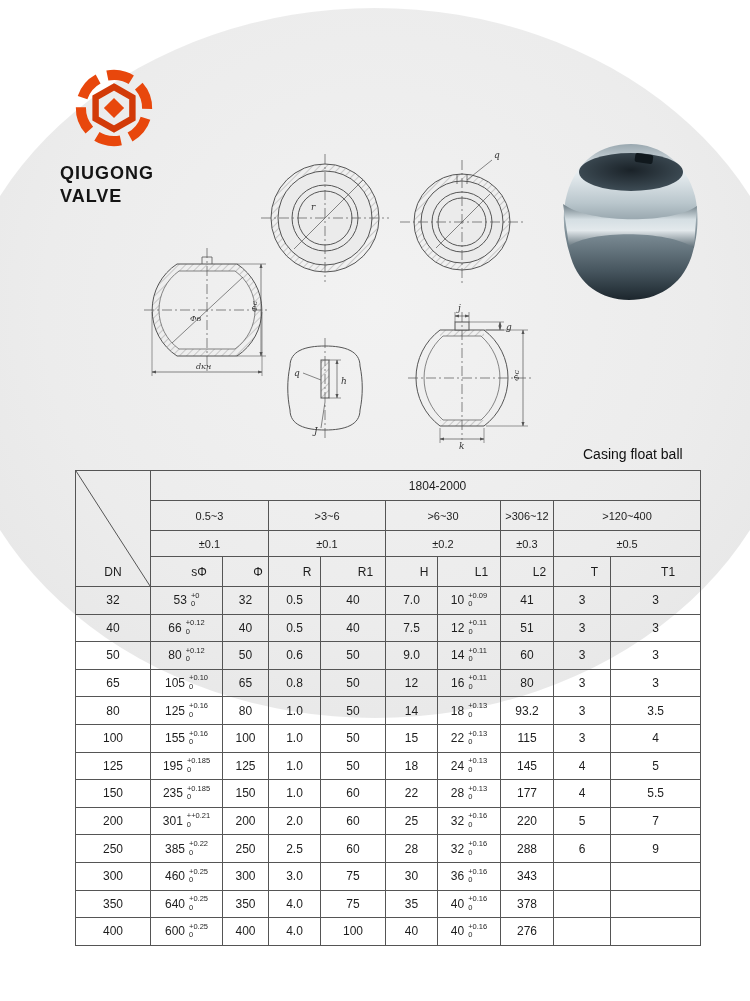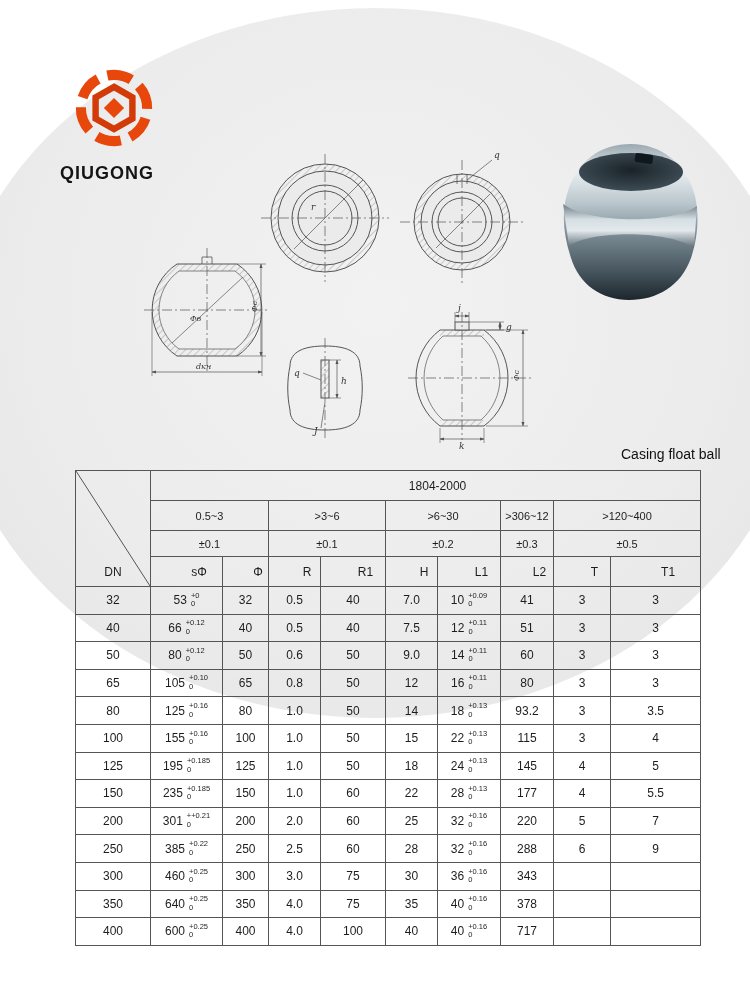--- a/index.html
+++ b/index.html
@@ -20,21 +20,21 @@
   
   .logo { position:absolute; left:60px; top:62px; z-index:3; width:140px; }
   .emblem { width:92px; height:92px; margin-left:8px; display:block; }
   .logo-text { margin-top:8px; font-weight:bold; font-size:18px; letter-spacing:1px; color:#141414; line-height:1.3; }
   
   .drawings { position:absolute; left:140px; top:140px; width:410px; height:310px; z-index:2; }
   .dlabel { font-size:9px; font-style:italic; fill:#333; font-family:"DejaVu Serif", serif; }
   .dlabel-sm { font-size:8px; font-style:italic; fill:#333; font-family:"DejaVu Serif", serif; }
   .ball3d { position:absolute; left:545px; top:130px; width:170px; height:180px; z-index:2; }
   
-  .caption { position:absolute; left:583px; top:446px; font-size:14px; color:#101010; z-index:3;margin-left:38px; }
+  .caption { position:absolute; left:583px; top:446px; font-size:14px; color:#101010; z-index:3; }
   
   .spec-table {
     position:absolute; left:75px; top:470px; width:625px;
     border-collapse:collapse; table-layout:fixed;
     font-size:12px; color:#1d1d1d; z-index:3;
   }
   .spec-table td {
     border:1px solid #555; text-align:center; vertical-align:middle;
     padding:0; background:transparent; overflow:hidden;
   }
@@ -57,20 +57,21 @@
 <div class="bg-ellipse"></div>
 
 <div class="logo">
   <svg class="emblem" viewBox="0 0 100 100">
     <circle cx="50" cy="50" r="36" fill="none" stroke="#e8470c" stroke-width="11" stroke-dasharray="27 10.7" transform="rotate(18 50 50)"></circle>
     <path d="M50,27 L70,38.5 L70,61.5 L50,73 L30,61.5 L30,38.5 Z" fill="none" stroke="#d23a08" stroke-width="7"></path>
     <path d="M50,39 L61,50 L50,61 L39,50 Z" fill="#e8470c"></path>
   </svg>
   <div class="logo-text">
     <div>QIUGONG</div>
+    <div>VALVE</div>
   </div>
 </div>
 
 <svg class="drawings" viewBox="0 0 410 310">
   <defs>
     <pattern id="hatch" width="5" height="5" patternUnits="userSpaceOnUse" patternTransform="rotate(45)">
       <line x1="0" y1="0" x2="0" y2="5" stroke="#8d8d8d" stroke-width="0.8"></line>
     </pattern>
     <marker id="arr" viewBox="0 0 10 10" refX="9" refY="5" markerWidth="6.5" markerHeight="6.5" orient="auto-start-reverse">
       <path d="M0,1.5 L10,5 L0,8.5 Z" fill="#555"></path>
@@ -554,18 +555,18 @@
         <td>4.0</td>
         <td>100</td>
         <td>40</td>
         <td><span class="tolwrap">
             <span class="tolbase">40</span>
             <span class="tolstack">
               <span class="tsup">+0.16</span>
               <span class="tsub">0</span>
             </span>
           </span></td>
-        <td>717</td>
+        <td>276</td>
         <td></td>
         <td></td>
       </tr>
     </tbody>
 </table>
 
 </body></html>

